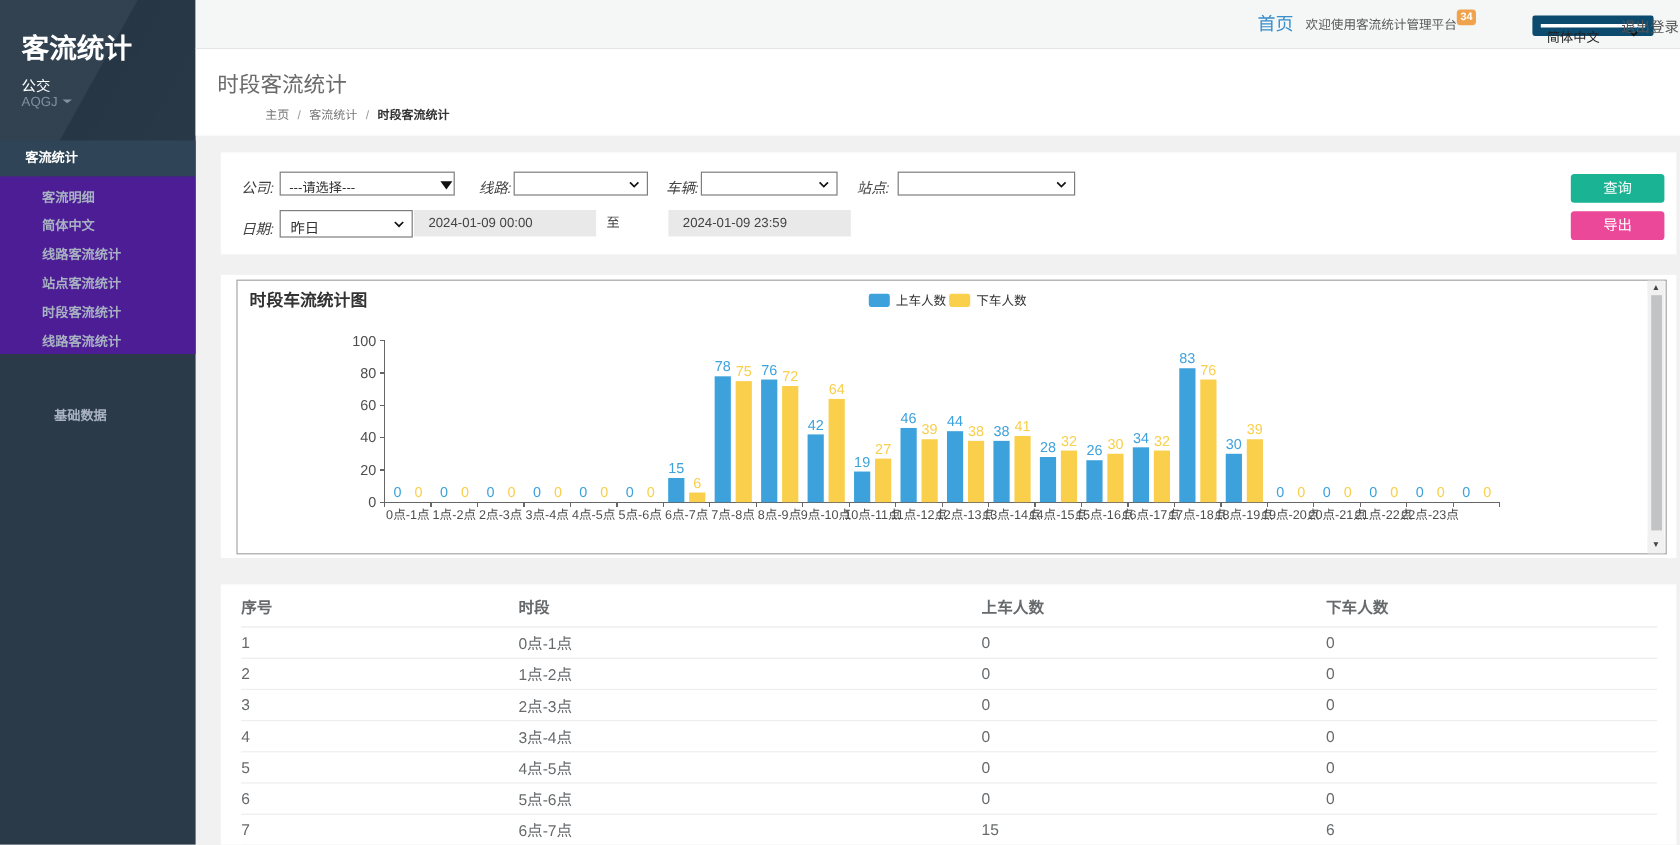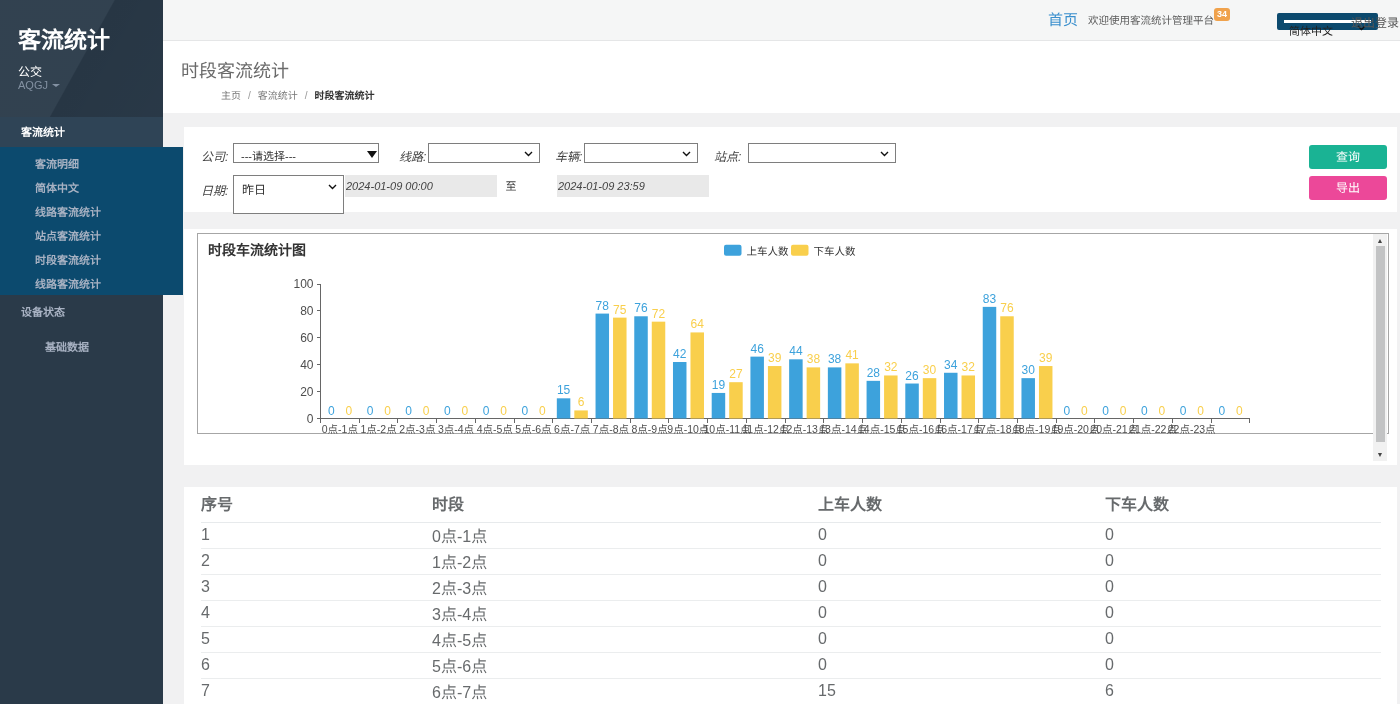--- a/index.html
+++ b/index.html
@@ -11,21 +11,21 @@
   
   #sidebar { position:absolute; left:0; top:0; width:163px; height:704px; background:#2a3a49; }
   #sidebar .pattern { position:absolute; left:0; top:0; width:163px; height:220px;
      background:linear-gradient(119deg, rgba(255,255,255,0.04) 0%, rgba(255,255,255,0.04) 40%, rgba(0,0,0,0.07) 40.5%, rgba(0,0,0,0.02) 85%); }
   #sb-title { position:absolute; left:18px; top:21px; color:#fff; font-size:23px; font-weight:bold; }
   #sb-gj { position:absolute; left:18px; top:62px; color:#fff; font-size:12px; font-weight:normal; }
   #sb-aqgj { position:absolute; left:18px; top:79px; color:#8391a2; font-size:11px; }
   #sb-aqgj .car { display:inline-block; width:0; height:0; border-left:4px solid transparent; border-right:4px solid transparent; border-top:3.5px solid #8391a2; margin-left:4px; vertical-align:2px;}
   .sb-item { position:absolute; left:0; width:163px; color:#a7b1c2; font-size:11px; font-weight:bold; }
   .sb-sel { background:#2f4456; color:#fff; }
-  .sb-sub { position:absolute; left:0; top:147px; width:183px; height:148px; background:#0c4a6e; }
+  .sb-sub { position:absolute; left:0; top:147px; width:163px; height:148px; background:#4c1d95; }
   .sb-subitem { position:absolute; left:35px; color:#a7b1c2; font-size:11px; font-weight:bold; white-space:nowrap;}
 
   
   #topbar { position:absolute; left:163px; top:0; width:1237px; height:41px; background:#f5f6f6; border-bottom:1px solid #e5e6e7; }
   #tb-home { position:absolute; left:885px; top:8px; color:#3a8fcd; font-size:15px; }
   #tb-welcome { position:absolute; left:925px; top:12px; color:#5a5a5a; font-size:10.5px; }
   #tb-badge { position:absolute; left:1051px; top:8px; width:16px; height:13px; background:#f0a24c; color:#fff; font-size:9px; font-weight:bold; text-align:center; line-height:13px; border-radius:3px; }
   #tb-select { position:absolute; left:1114px; top:13px; width:101px; height:17px; background:#fff; border:7px solid #0c4a6e; border-radius:2px;}
   #tb-select span { position:absolute; left:5px; top:2px; font-size:11px; color:#222; }
   #tb-logout { position:absolute; left:1188px; top:13px; color:#555; font-size:12px; }
@@ -35,57 +35,56 @@
   #heading h2 { position:absolute; left:18px; top:15px; font-size:18px; color:#6a6a6a; font-weight:normal; }
   #crumb { position:absolute; left:19px; top:46px; font-size:10px; color:#777;margin-left:39px; }
   #crumb b { color:#333; }
   #crumb .sep { color:#999; margin:0 7px; }
 
   
   #filter { position:absolute; left:184px; top:127px; width:1213px; height:85px; background:#fff; }
   .flabel { position:absolute; font-size:12px; color:#444;font-style:italic; }
   .sel { position:absolute; background:#fff; border:1px solid #7e7e7e; border-radius:0; }
   .sel .chev { position:absolute; right:6px; top:7px; }
-  .gin { position:absolute; background:#e9e9e9; border:0; font-size:11px; color:#444; line-height:22px; padding-left:1px;font-style:italic; }
+  .gin { position:absolute; background:#e9e9e9; border:0; font-size:11px; color:#444; line-height:22px; padding-left:12px; }
   .btn { position:absolute; left:1125px; width:78px; height:24px; border-radius:3px; color:#fff; font-size:12px; text-align:center; line-height:24px; }
 
   
   #chartcard { position:absolute; left:184px; top:229px; width:1213px; height:236px; background:#fff; }
-  #chartbox { position:absolute; left:13px; top:4px; width:1192px; height:201px; border:1px solid #a6a6a6; }
+  #chartbox { position:absolute; left:13px; top:4px; width:1192px; height:229px; border:1px solid #a6a6a6; }
   #charttitle { position:absolute; left:10px; top:5px; font-size:14px; font-weight:bold; color:#333; }
 
   
   #vsb { position:absolute; right:1px; top:0px; width:14px; height:227px; background:#f1f1f1; }
   #vsb .btnup, #vsb .btndn { position:absolute; left:0; width:14px; height:13px; background:#f1f1f1; color:#444; font-size:7px; text-align:center; line-height:13px;}
   #vsb .thumb { position:absolute; left:2.5px; top:12px; width:9px; height:196px; background:#c2c3c4; }
 
   
   #tablecard { position:absolute; left:184px; top:487px; width:1213px; height:217px; background:#fff; overflow:hidden; }
-  table.dt { border-collapse:collapse; position:absolute; left:17px; top:0; width:1180px; font-size:16px; color:#676a6c; }
+  table.dt { border-collapse:collapse; position:absolute; left:17px; top:0; width:1180px; font-size:13px; color:#676a6c; }
   table.dt th { text-align:left; font-weight:bold; padding:0; height:35px; vertical-align:bottom; padding-bottom:7px; border-bottom:1px solid #e7eaec;}
   table.dt td { height:26px; border-bottom:1px solid #ebedee; padding:0; }
 </style>
 </head>
 <body>
 
 <div id="sidebar">
   <div class="pattern"></div>
   <div id="sb-title">客流统计</div>
   <div id="sb-gj">公交</div>
   <div id="sb-aqgj">AQGJ<span class="car"></span></div>
   <div class="sb-item sb-sel" style="top:117px; height:30px; line-height:30px;"><span style="margin-left:21px;">客流统计</span></div>
   <div class="sb-sub">
     <div class="sb-subitem" style="top:8px;">客流明细</div>
     <div class="sb-subitem" style="top:32px;">简体中文</div>
     <div class="sb-subitem" style="top:56px;">线路客流统计</div>
     <div class="sb-subitem" style="top:80px;">站点客流统计</div>
     <div class="sb-subitem" style="top:104px;">时段客流统计</div>
     <div class="sb-subitem" style="top:128px;">线路客流统计</div>
   </div>
-  <div class="sb-item" style="top:295px; height:35px; line-height:35px;"><span style="margin-left:21px;">设备状态</span></div>
   <div class="sb-item" style="top:330px; height:35px; line-height:35px;padding-left:24px;"><span style="margin-left:21px;">基础数据</span></div>
 </div>
 
 <div id="topbar">
   <div id="tb-home">首页</div>
   <div id="tb-welcome">欢迎使用客流统计管理平台</div>
   <div id="tb-badge">34</div>
   <div id="tb-select">
       <span>简体中文</span>
     <svg class="abs" style="right:5px;top:5px" width="9" height="6">
@@ -119,21 +118,21 @@
       </svg>
   </div>
   <div class="flabel" style="left:530px; top:20px;">站点:</div>
   <div class="sel" style="left:564px; top:16px; width:148px; height:20px;">
     <svg class="chev" width="9" height="6">
         <polyline points="1,1 4.5,4.5 8,1" fill="none" stroke="#111" stroke-width="1.4"></polyline>
       </svg>
   </div>
 
   <div class="flabel" style="left:17px; top:54px;">日期:</div>
-  <div class="sel" style="left:49px; top:48px; width:111px; height:39px;">
+  <div class="sel" style="left:49px; top:48px; width:111px; height:23px;">
     <span style="position:absolute;left:8px;top:4px;font-size:12px;color:#333;">昨日</span>
     <svg class="chev" style="top:8px;" width="9" height="6">
         <polyline points="1,1 4.5,4.5 8,1" fill="none" stroke="#111" stroke-width="1.4"></polyline>
       </svg>
   </div>
   <div class="gin" style="left:161px; top:48px; width:152px; height:22px;">2024-01-09 00:00</div>
   <div style="position:absolute; left:313px; top:48px; width:28px; height:22px; background:#fff; font-size:11px; color:#444; text-align:center; line-height:22px;">至</div>
   <div class="gin" style="left:341px; top:48px; width:152px; height:22px;margin-left:32px;">2024-01-09 23:59</div>
 
   <div class="btn" style="top:18px; background:#1ab394;">查询</div>

